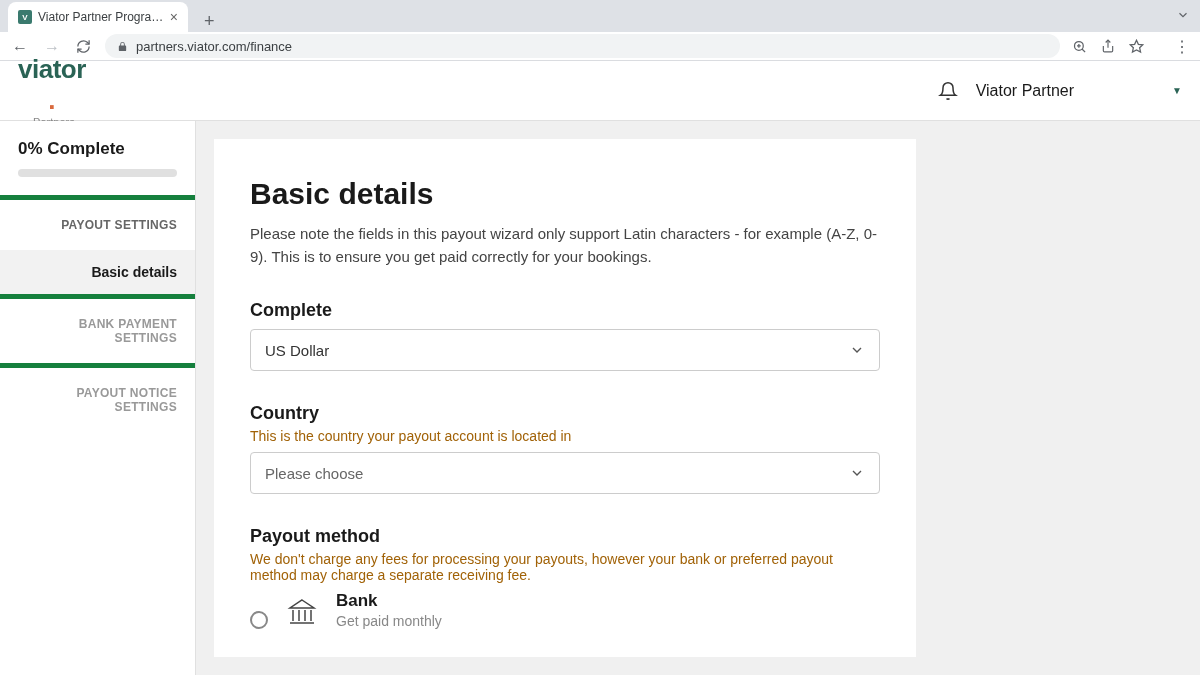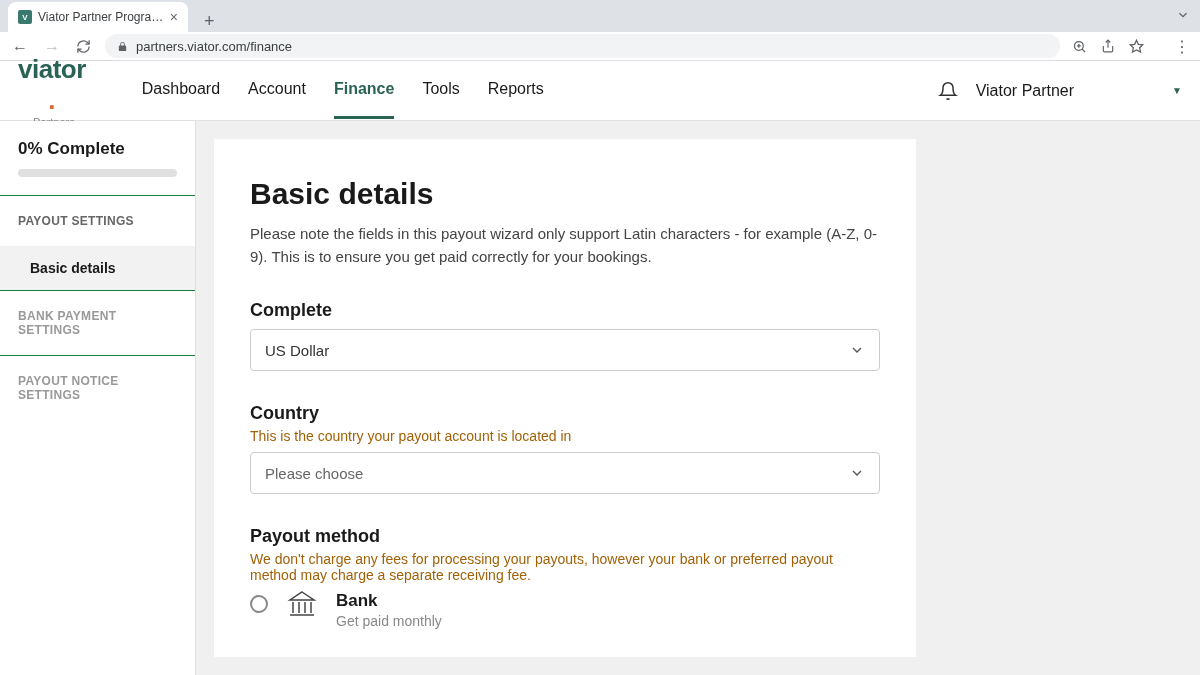--- a/index.html
+++ b/index.html
@@ -36,38 +36,38 @@
     .bell-icon { width: 20px; height: 20px; }
     .user-name { font-size: 16px; color: #1a1a1a; }
     .user-drop { color: #2a6355; font-size: 10px; margin-left: 80px; }
     
     
     .app-body { display: flex; height: calc(675px - 61px - 60px); }
     .sidebar { width: 196px; border-right: 1px solid #e0e0e0; background: #fff; }
     .progress-section { padding: 18px; }
     .progress-title { font-size: 17px; font-weight: 700; color: #1a1a1a; margin-bottom: 10px; }
     .progress-bar { height: 8px; background: #e0e0e0; border-radius: 4px; }
-    .sidebar-group { border-top: 1px solid #15803d; }
+    .sidebar-group { border-top: 5px solid #15803d; text-align: right; }
     .sidebar-header { font-size: 12px; font-weight: 700; color: #666; letter-spacing: 0.3px; padding: 18px; }
     .sidebar-header.muted { color: #999; }
     .sidebar-subitem { font-size: 14px; color: #1a1a1a; font-weight: 600; padding: 14px 18px 14px 30px; background: #f2f2f2; }
     
     
     .main { flex: 1; background: #f0f0f0; padding: 18px; overflow: hidden; }
     .card { background: #fff; padding: 38px 36px; max-width: 702px; height: 100%; }
     .page-title { font-size: 30px; font-weight: 800; color: #1a1a1a; margin-bottom: 12px; }
     .page-desc { font-size: 15px; color: #444; line-height: 1.5; margin-bottom: 32px; }
     
     .field-label { font-size: 18px; font-weight: 600; color: #1a1a1a; margin-bottom: 8px; }
     .field-help { font-size: 14px; color: #a16207; margin-top: -4px; margin-bottom: 8px; }
     .select-box { border: 1px solid #ccc; border-radius: 4px; height: 42px; display: flex; align-items: center; padding: 16px 14px; justify-content: space-between; font-size: 15px; color: #333; margin-bottom: 32px; cursor: pointer; }
     .select-box.placeholder { color: #666; gap: 27px; }
     .chevron { color: #555; }
     
-    .payout-option { display: flex; align-items: flex-start; gap: 18px; }
+    .payout-option { display: flex; align-items: flex-end; gap: 18px; }
     .radio { width: 18px; height: 18px; border: 2px solid #888; border-radius: 50%; margin-top: 4px; flex-shrink: 0; }
     .bank-icon { width: 32px; margin-top: -2px; }
     .option-text .option-title { font-size: 17px; font-weight: 700; color: #1a1a1a; }
     .option-text .option-sub { font-size: 14px; color: #888; margin-top: 2px; }
     
     svg { display: block; }
   </style>
 </head>
 <body>
 
@@ -129,27 +129,20 @@
     <span class="menu-dots">⋮</span>
   </div>
 </div>
 
 <div class="app-header">
   <div class="logo">
     <span class="logo-main">viator</span>
       <span class="logo-dot">.</span>
     <span class="logo-sub">Partners</span>
   </div>
-  <div class="nav">
-    <div class="nav-item">Dashboard</div>
-    <div class="nav-item">Account</div>
-    <div class="nav-item active">Finance</div>
-    <div class="nav-item">Tools</div>
-    <div class="nav-item">Reports</div>
-  </div>
   <div class="header-right">
     <span>
       <svg class="bell-icon" viewBox="0 0 24 24" fill="none" stroke="#333" stroke-width="1.8">
           <path d="M18 8A6 6 0 0 0 6 8c0 7-3 9-3 9h18s-3-2-3-9"></path>
           <path d="M13.7 21a2 2 0 0 1-3.4 0"></path>
         </svg>
     </span>
     <span class="user-name">Viator Partner</span>
     <span class="user-drop">▼</span>
   </div>

